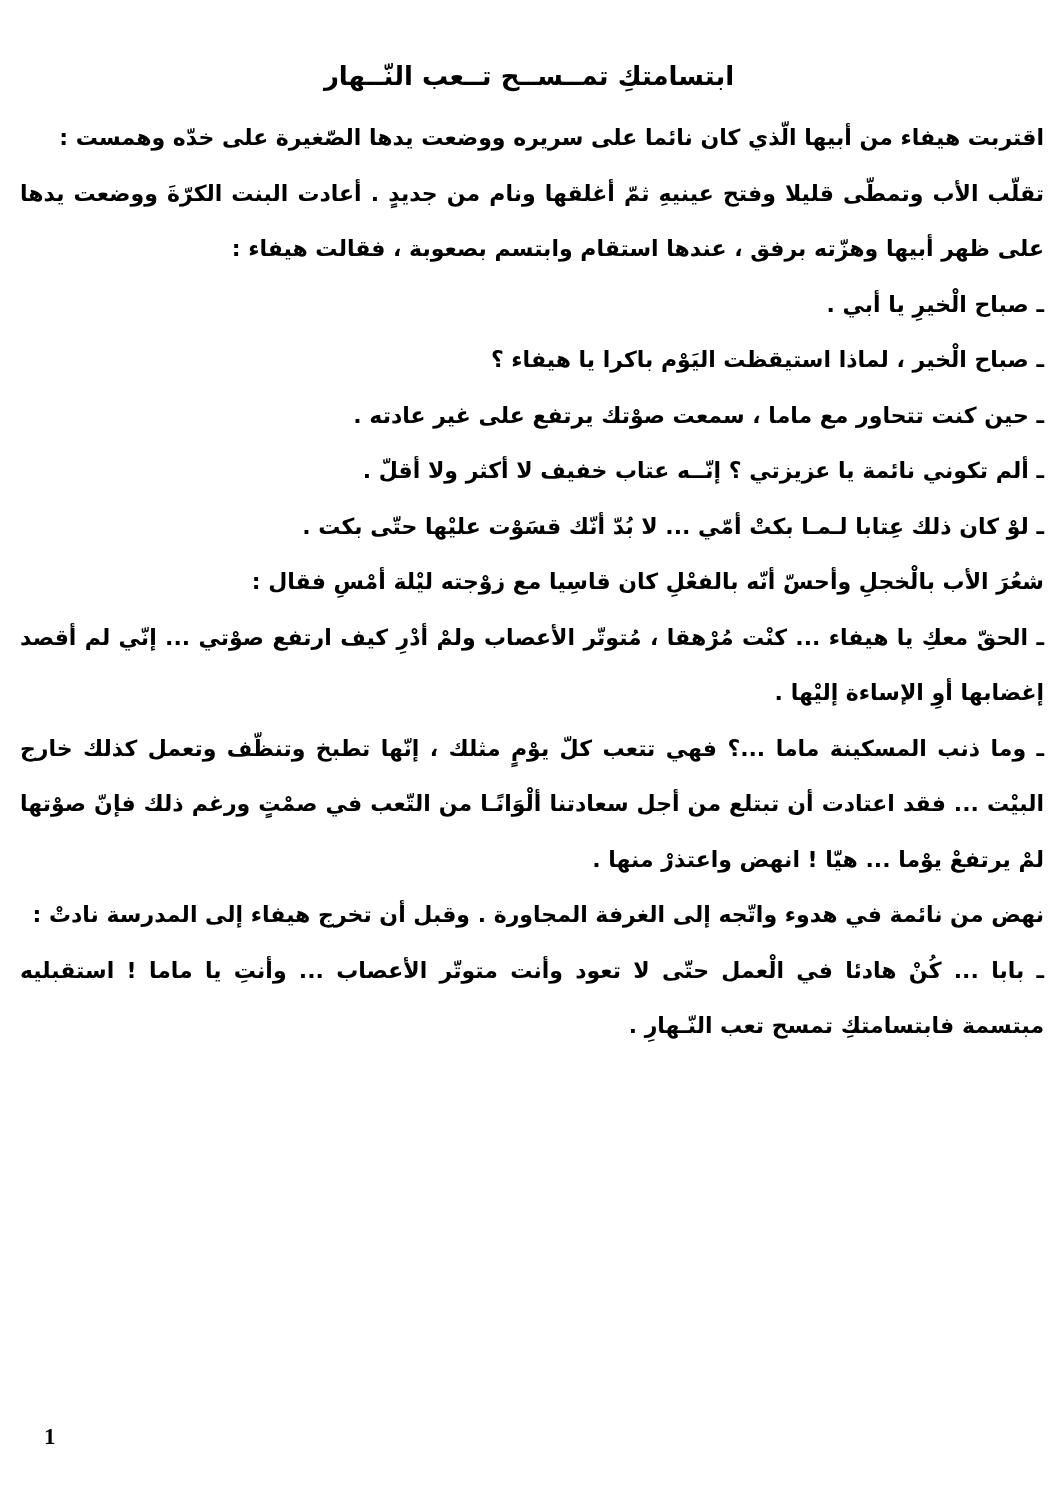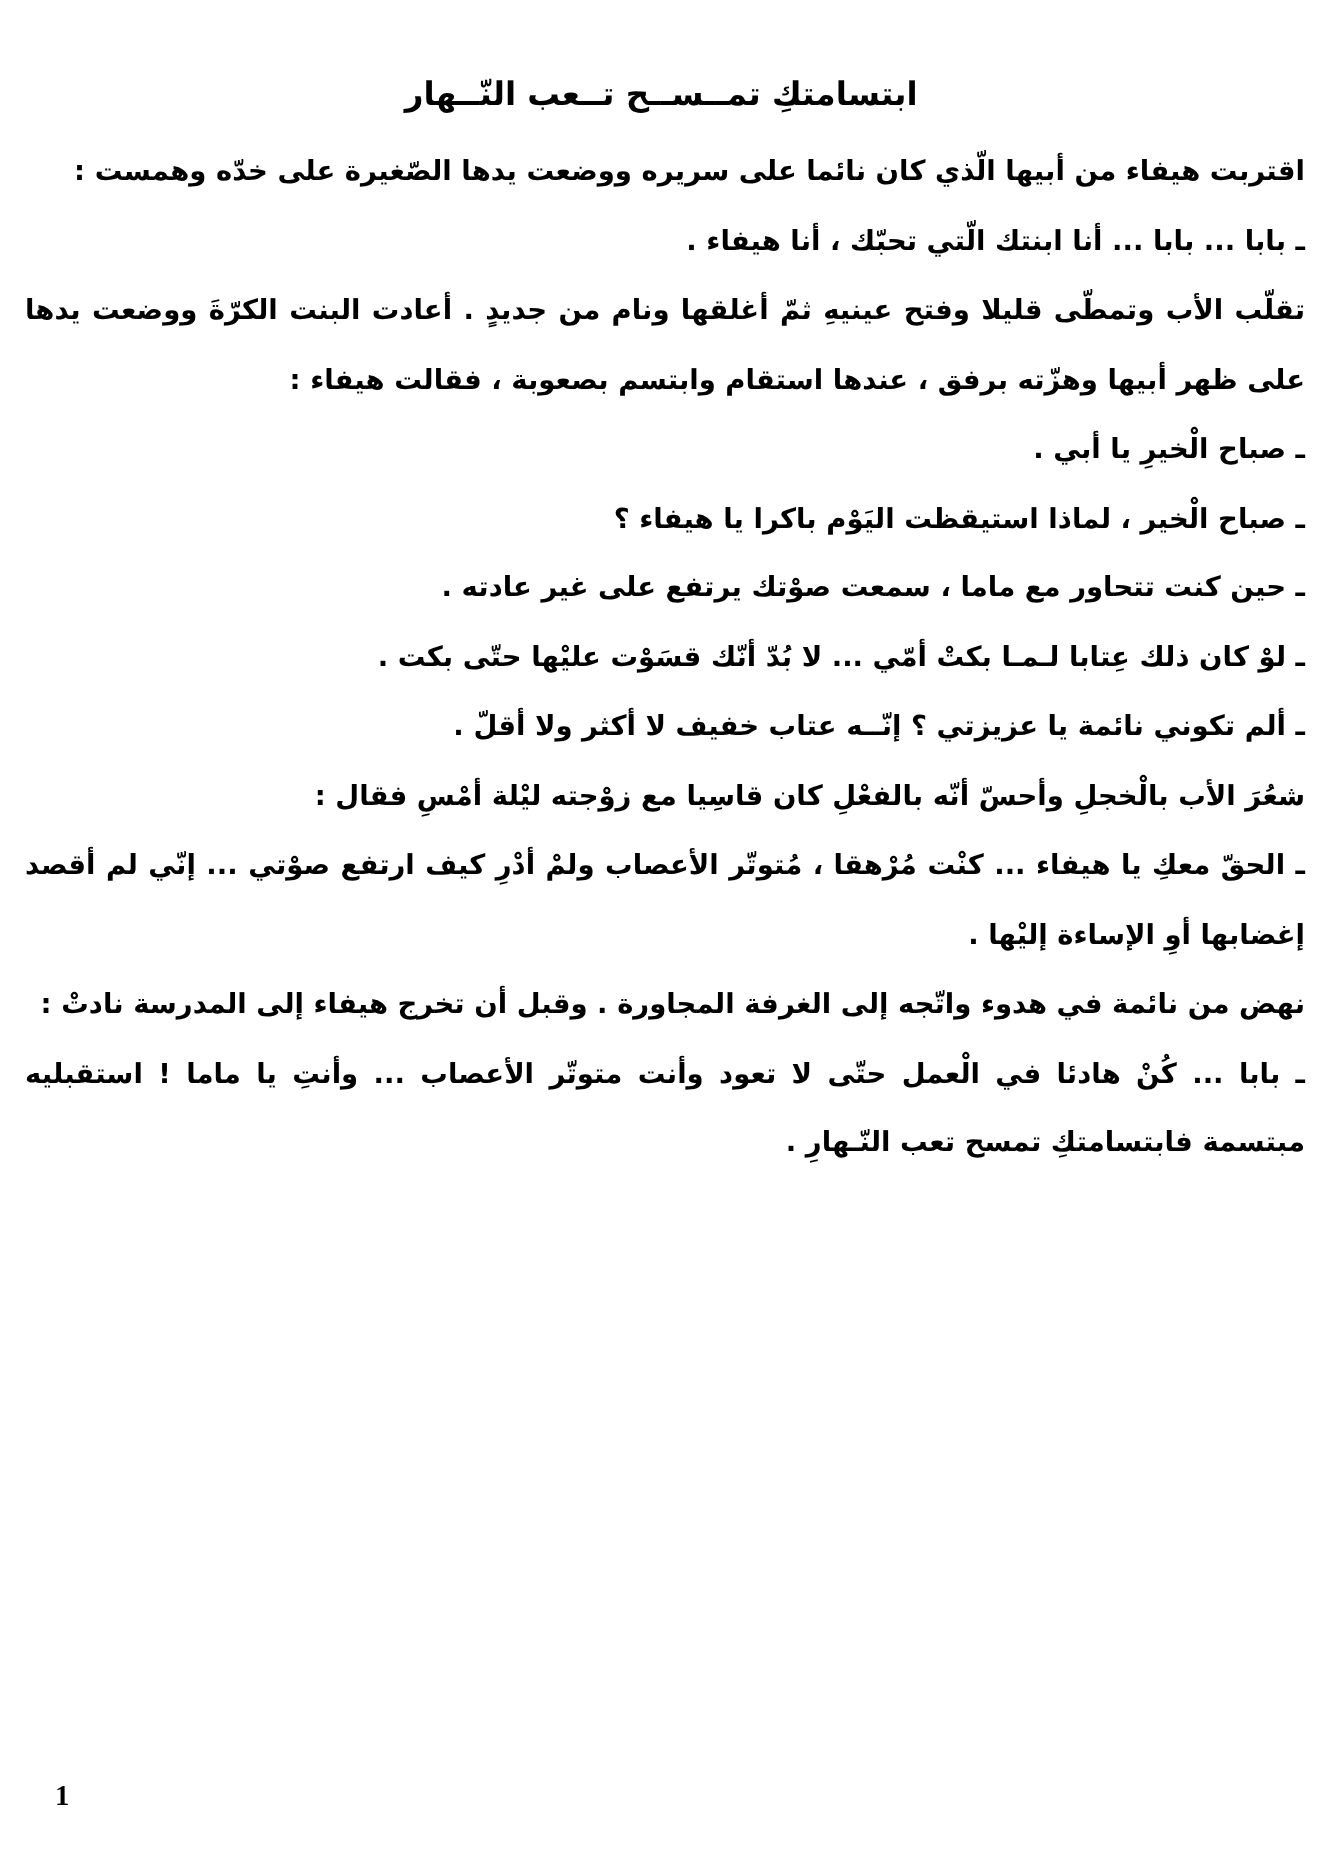--- a/index.html
+++ b/index.html
@@ -51,28 +51,28 @@
 </style>
 </head>
 <body>
 
 <div class="page">
 
   <h1 class="doc-title">ابتسامتكِ تمــســح تــعب النّــهار</h1>
 
   <div class="story-body">
     <p class="para">اقتربت هيفاء من أبيها الّذي كان نائما على سريره ووضعت يدها الصّغيرة على خدّه وهمست :</p>
-    <p class="para">ـ بابا ... بابا ... أنا ابنتك الّتي تحبّك ، أنا هيفاء .</p>
     <p class="para">تقلّب الأب وتمطّى قليلا وفتح عينيهِ ثمّ أغلقها ونام من جديدٍ . أعادت البنت الكرّةَ ووضعت يدها على ظهر أبيها وهزّته برفق ، عندها استقام وابتسم بصعوبة ، فقالت هيفاء :</p>
     <p class="para">ـ صباح الْخيرِ يا أبي .</p>
     <p class="para">ـ صباح الْخير ، لماذا استيقظت اليَوْم باكرا يا هيفاء ؟</p>
     <p class="para">ـ حين كنت تتحاور مع ماما ، سمعت صوْتك يرتفع على غير عادته .</p>
+    <p class="para">ـ ألم تكوني نائمة يا عزيزتي ؟ إنّــه عتاب خفيف لا أكثر ولا أقلّ .</p>
     <p class="para">ـ لوْ كان ذلك عِتابا لـمـا بكتْ أمّي ... لا بُدّ أنّك قسَوْت عليْها حتّى بكت .</p>
-    <p class="para">ـ ألم تكوني نائمة يا عزيزتي ؟ إنّــه عتاب خفيف لا أكثر ولا أقلّ .</p>
     <p class="para">شعُرَ الأب بالْخجلِ وأحسّ أنّه بالفعْلِ كان قاسِيا مع زوْجته ليْلة أمْسِ فقال :</p>
     <p class="para">ـ الحقّ معكِ يا هيفاء ... كنْت مُرْهقا ، مُتوتّر الأعصاب ولمْ أدْرِ كيف ارتفع صوْتي ... إنّي لم أقصد إغضابها أوِ الإساءة إليْها .</p>
+    <p class="para">ـ وما ذنب المسكينة ماما ...؟ فهي تتعب كلّ يوْمٍ مثلك ، إنّها تطبخ وتنظّف وتعمل كذلك خارج البيْت ... فقد اعتادت أن تبتلع من أجل سعادتنا ألْوَانًـا من التّعب في صمْتٍ ورغم ذلك فإنّ صوْتها لمْ يرتفعْ يوْما ... هيّا ! انهض واعتذرْ منها .</p>
     <p class="para">نهض من نائمة في هدوء واتّجه إلى الغرفة المجاورة . وقبل أن تخرج هيفاء إلى المدرسة نادتْ :</p>
     <p class="para">ـ بابا ... كُنْ هادئا في الْعمل حتّى لا تعود وأنت متوتّر الأعصاب ... وأنتِ يا ماما ! استقبليه مبتسمة فابتسامتكِ تمسح تعب النّـهارِ .</p>
   </div>
 
   <div class="page-number">1</div>
 
 </div>
 
 </body></html>

